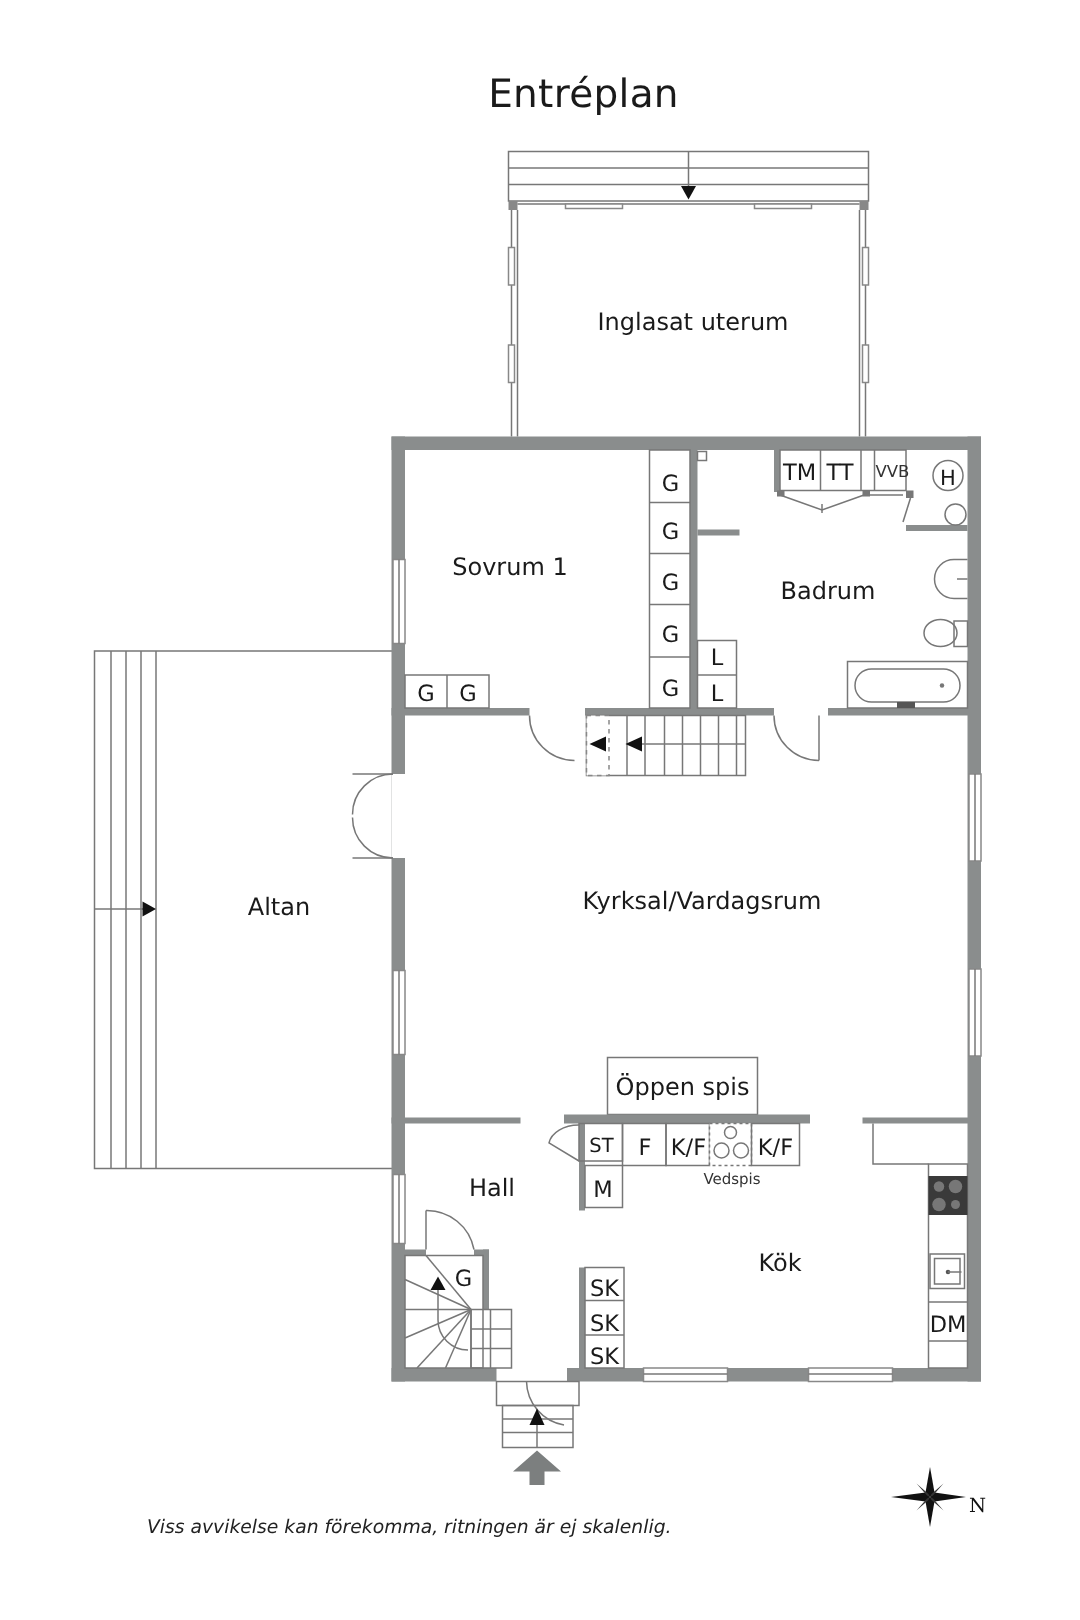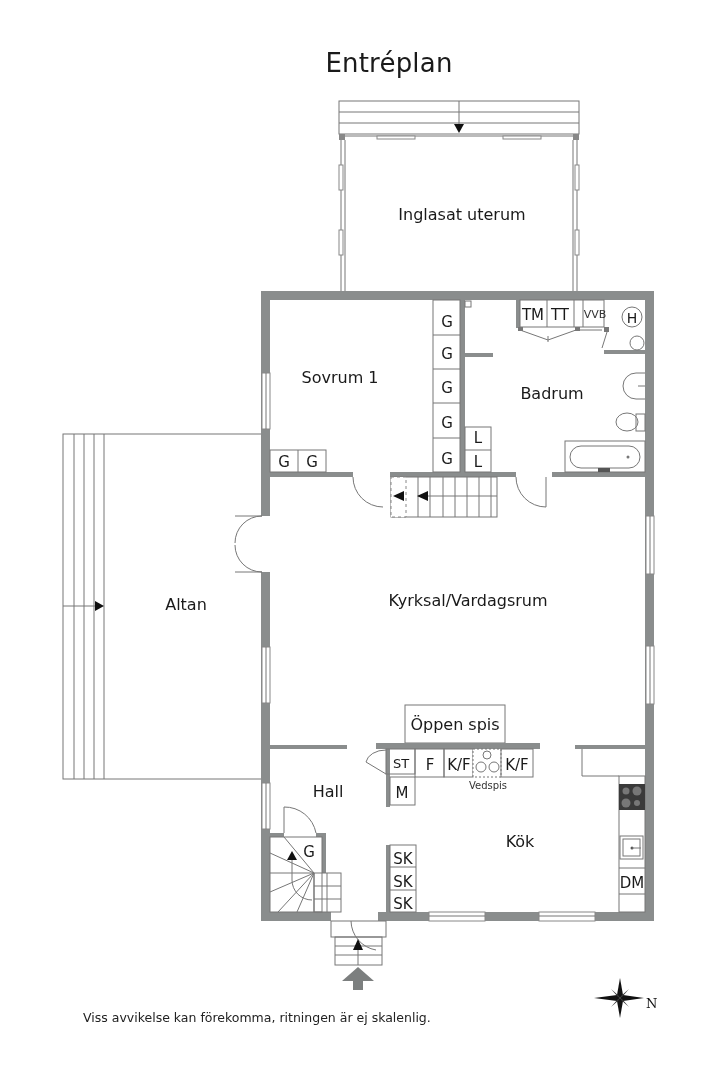--- a/index.html
+++ b/index.html
@@ -2,21 +2,21 @@
 <html><head>
   <meta charset="utf-8">
   <style>
     html, body { margin: 0; padding: 0; background: #ffffff; }
     body { width: 720px; height: 1080px; position: relative; overflow: hidden; font-family: "DejaVu Sans", sans-serif; color: #1a1a1a; }
     .title { position: absolute; left: 0; top: 48px; width: 778px; text-align: center; font-size: 26px; letter-spacing: 0.2px; }
     svg.plan { position: absolute; left: 0; top: 0; }
     .room-label { font-family: "DejaVu Sans", sans-serif; font-size: 16px; fill: #1a1a1a; }
     .box-label { font-family: "DejaVu Sans", sans-serif; font-size: 15px; fill: #1a1a1a; }
     .small-label { font-family: "DejaVu Sans", sans-serif; font-size: 10px; fill: #333; }
-    .disclaimer { position: absolute; left: 83px; top: 1010px; font-size: 12.5px; color: #222; }
+    .disclaimer { position: absolute; left: 98px; top: 1010px; font-size: 12.5px; color: #222; font-style: italic; }
   </style>
 </head>
 <body>
 
 <div class="title">Entréplan</div>
 
 <svg class="plan" width="720" height="1080" viewBox="0 0 720 1080" xmlns="http://www.w3.org/2000/svg">
   <defs>
     <style>
       .wall { fill: #8a8d8d; }

